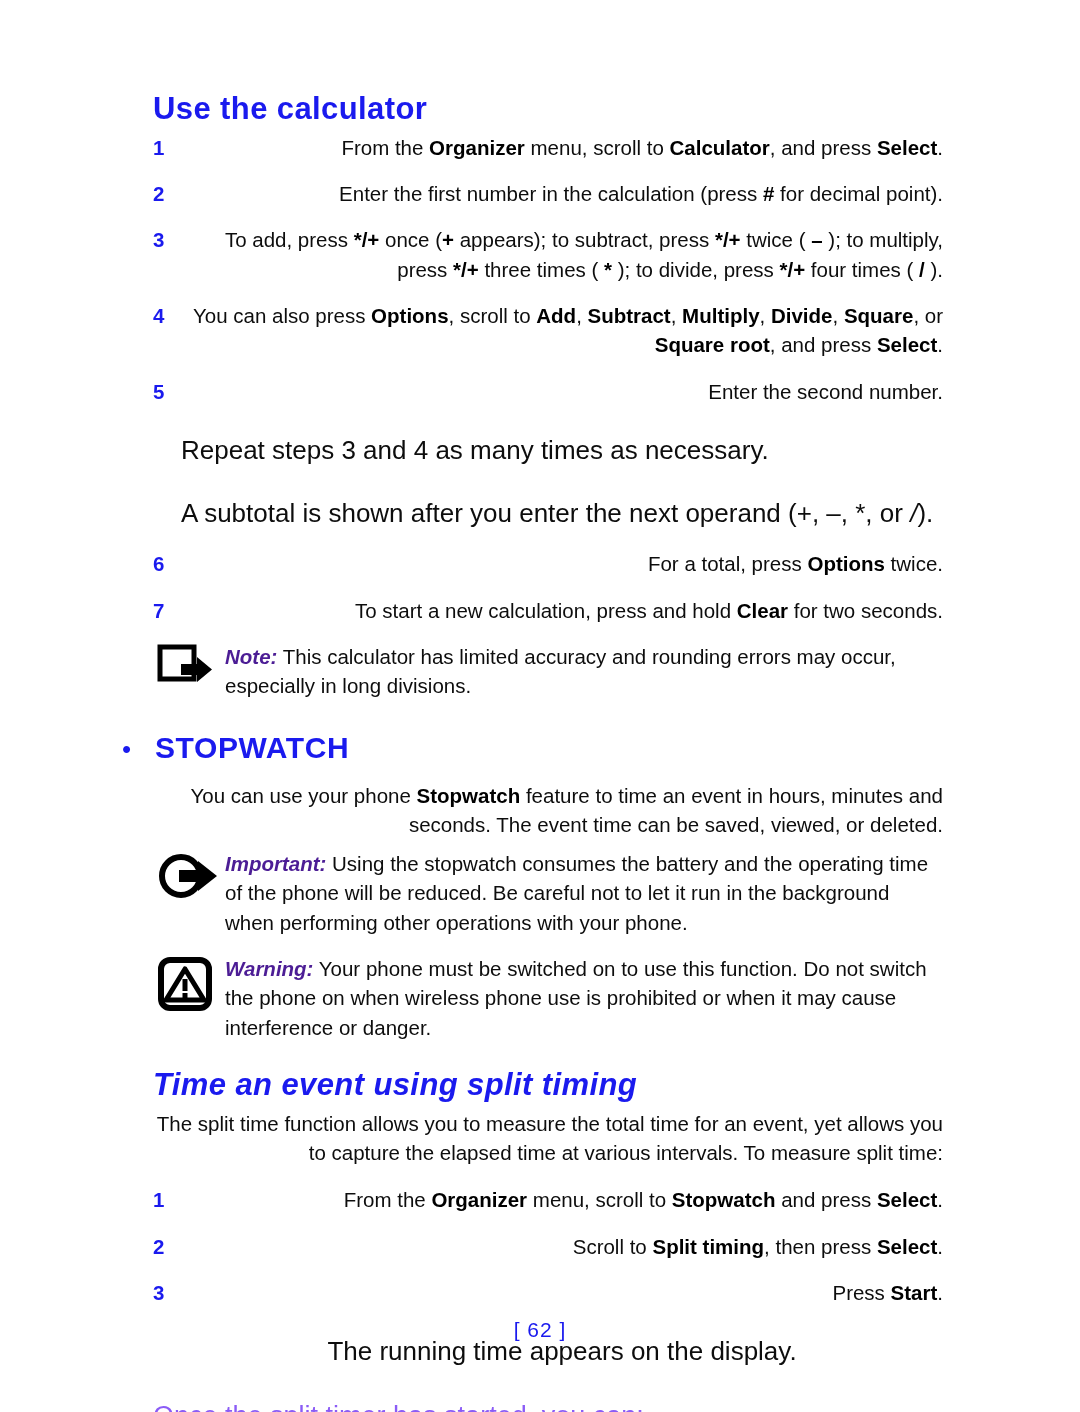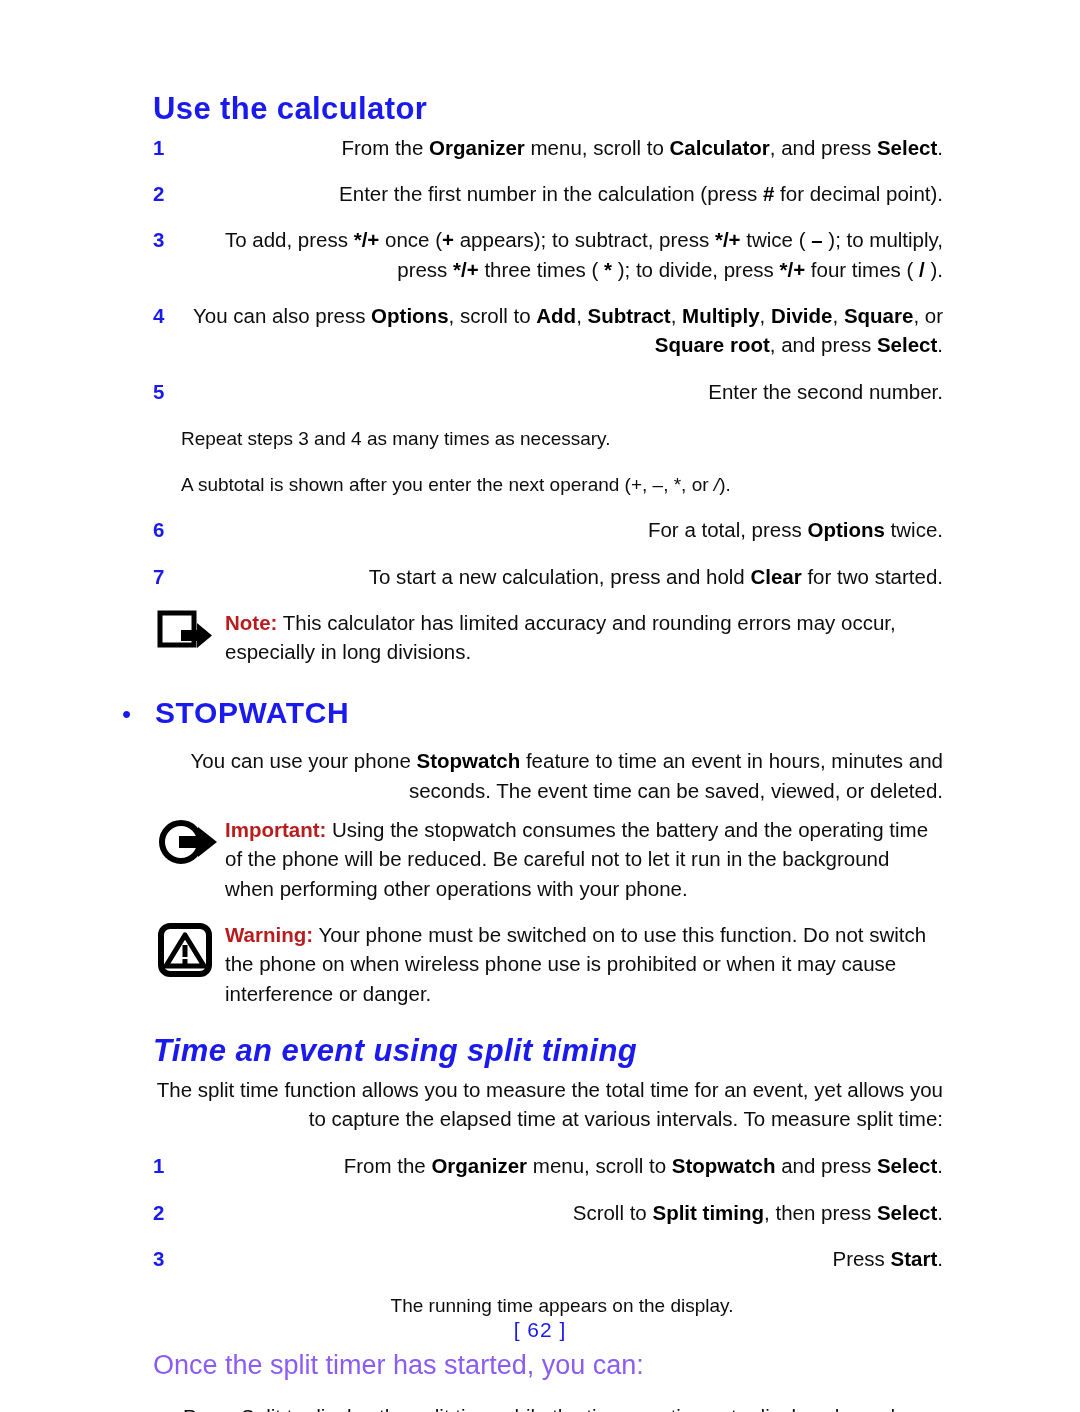--- a/index.html
+++ b/index.html
@@ -96,21 +96,21 @@
     font-size: 20.5px;
     line-height: 1.43;
     flex: 1 1 auto;
     color: #0d0d0d;
     text-align: right;
   }
 
   
   .cont {
     margin-left: 28px;
-    font-size: 19px;
+    font-size: 26px;
     line-height: 1.43;
     margin-bottom: 17px;
     color: #0d0d0d;
     width: 762px;
   }
 
   
   .flushpara {
     margin-left: 0px;
     font-size: 27px;
@@ -161,22 +161,23 @@
     padding-top: 2px;
   }
   .notice .ntxt {
     font-size: 20.5px;
     line-height: 1.43;
     color: #0d0d0d;
     flex: 1 1 auto;
     width: 718px;
   }
   .lead {
-    color: #b91c1c;
+    color: #4c1d95;
     font-weight: bold;
+    font-style: italic;
   }
 
   b, strong { font-weight: bold; color: #000; }
 
   
   .folio {
     position: absolute;
     left: 0;
     top: 1318px;
     width: 1080px;
@@ -222,21 +223,21 @@
         <p class="cont"><span>A subtotal is shown after you enter the next operand (+, –, *, or </span><i>/</i><span>).</span></p>
       </div>
 
     <div id="calc-tail">
         <div class="step">
           <span class="num">6</span>
           <span class="txt"><span>For a total, press </span><b>Options</b><span> twice.</span></span>
         </div>
         <div class="step">
           <span class="num">7</span>
-          <span class="txt"><span>To start a new calculation, press and hold </span><b>Clear</b><span> for two started.</span></span>
+          <span class="txt"><span>To start a new calculation, press and hold </span><b>Clear</b><span> for two seconds.</span></span>
         </div>
       </div>
 
     <div class="notice">
       <div class="ico">
         <svg width="58" height="46" viewBox="0 0 58 46" aria-hidden="true">
           <rect x="3" y="3" width="34" height="32" fill="#ffffff" stroke="#000000" stroke-width="5"></rect>
           <path d="M24 20 H40 V13 L55 25.5 L40 38 V31 H24 Z" fill="#000000"></path>
         </svg>
       </div>

